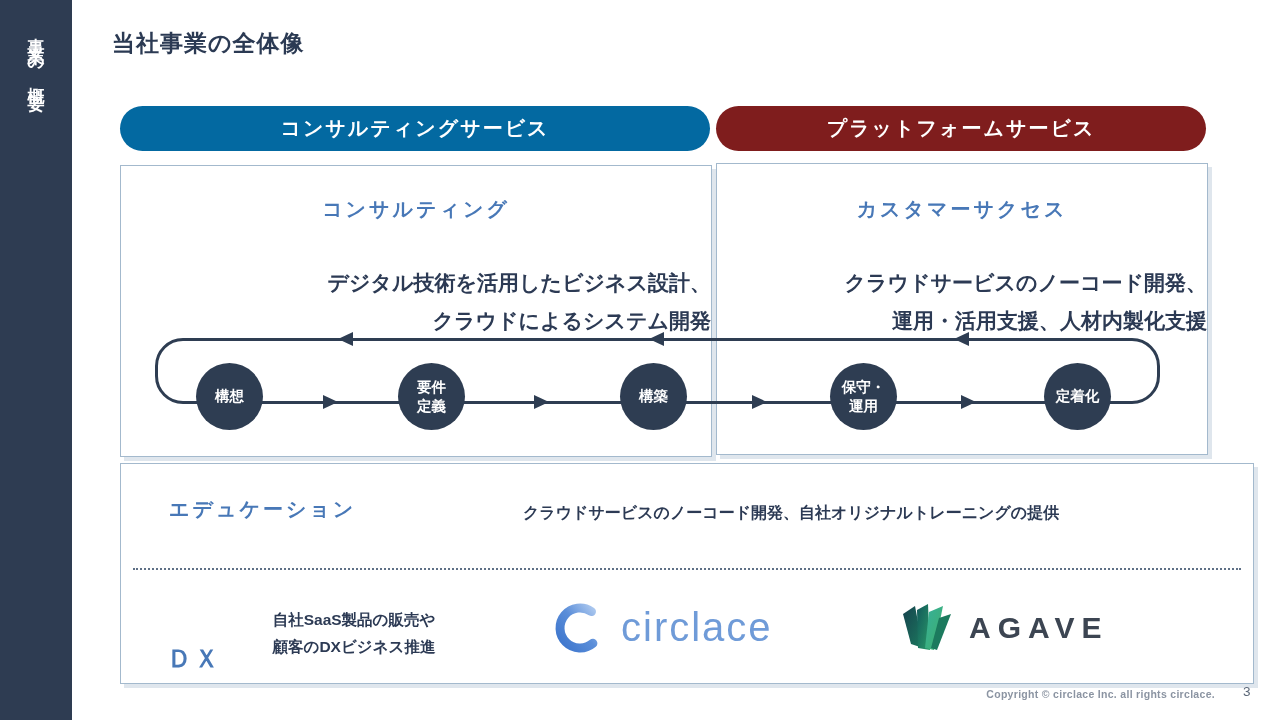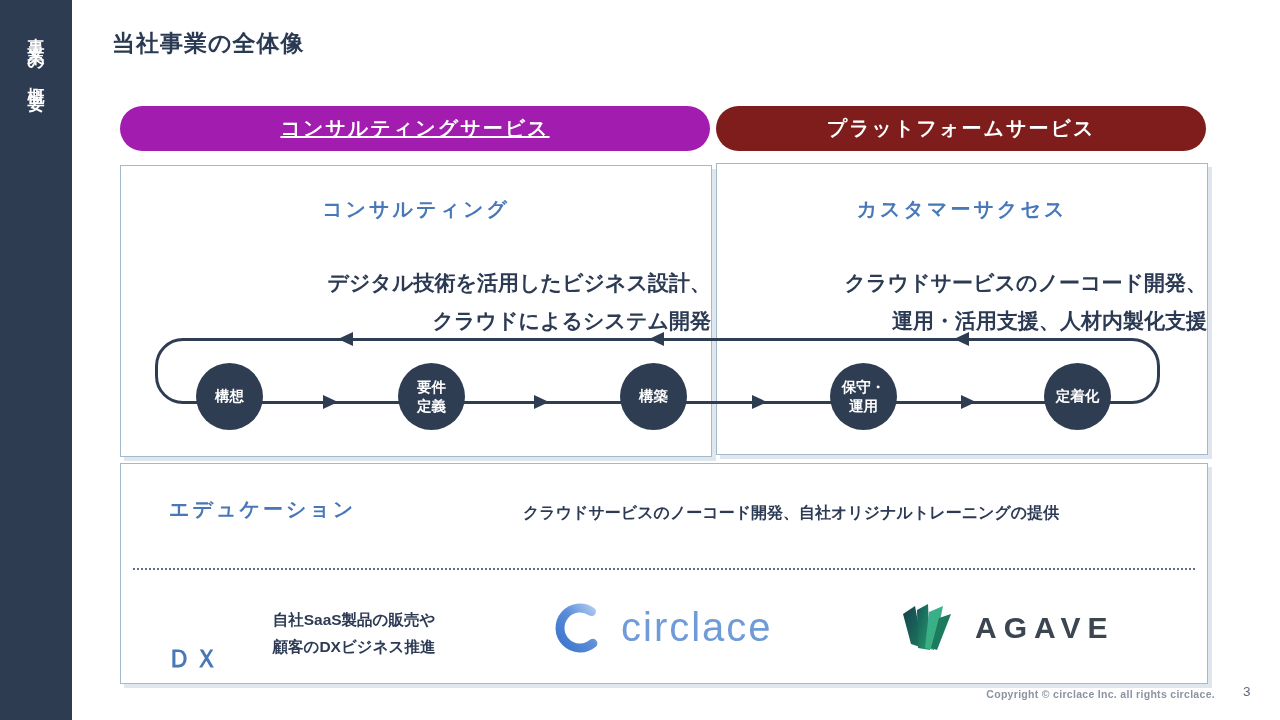--- a/index.html
+++ b/index.html
@@ -14,29 +14,29 @@
     letter-spacing:10px;white-space:nowrap;}
 
   
   .page-title{position:absolute;left:112px;top:28px;font-size:23px;font-weight:bold;
     color:#2b3a53;letter-spacing:1px;}
 
   
   .pill{position:absolute;top:106px;height:45px;border-radius:22.5px;display:flex;
     align-items:center;justify-content:center;color:#fff;font-weight:bold;
     font-size:20px;letter-spacing:2px;}
-  .pill-consulting{left:120px;width:590px;background:#a21caf;text-decoration:underline;}
+  .pill-consulting{left:120px;width:590px;background:#0369a1;}
   .pill-platform{left:716px;width:490px;background:#7f1d1d;}
 
   
   .panel{position:absolute;background:#fff;border:1px solid #a3b9cd;
     box-shadow:4px 4px 0 rgba(163,184,204,0.35);}
   .panel-consulting{left:120px;top:165px;width:590px;height:290px;}
   .panel-customer{left:716px;top:163px;width:490px;height:290px;}
-  .panel-bottom{left:120px;top:463px;width:1086px;height:219px;}
+  .panel-bottom{left:120px;top:463px;width:1086px;height:219px;padding-left:46px;}
 
   .panel-title{position:absolute;left:0;right:0;text-align:center;font-size:20px;
     font-weight:bold;color:#4878b7;letter-spacing:3px;}
   .panel-desc{position:absolute;left:15px;right:0;text-align:right;font-size:21px;
     font-weight:bold;color:#2c3a54;line-height:1.8;white-space:pre-line;}
 
   
   .loop{position:absolute;left:155px;top:338px;width:1005px;height:66px;
     border:3px solid #2e3d52;border-radius:28px;box-sizing:border-box;}
   .arrow-left{position:absolute;width:0;height:0;top:332px;
@@ -64,21 +64,21 @@
   
   .circlace-logo{position:absolute;left:430px;top:131px;width:250px;height:64px;
     display:flex;align-items:center;}
   .circlace-text{font-size:40px;font-weight:400;color:#6f9bd8;letter-spacing:2px;
     margin-left:12px;line-height:1;}
 
   
   .agave-logo{position:absolute;left:780px;top:136px;width:230px;height:56px;
     display:flex;align-items:center;}
   .agave-text{font-size:30px;font-weight:bold;color:#3c4552;letter-spacing:7px;
-    margin-left:24px;line-height:1;}
+    margin-left:18px;line-height:1;}
 
   
   .copyright{position:absolute;right:65px;top:688px;font-size:10.5px;font-weight:bold;
     color:#8b94a2;letter-spacing:0.3px;}
   .page-number{position:absolute;left:1243px;top:684px;font-size:13.5px;color:#5c6879;}
 </style>
 </head>
 <body>
 
 <div class="slide">

